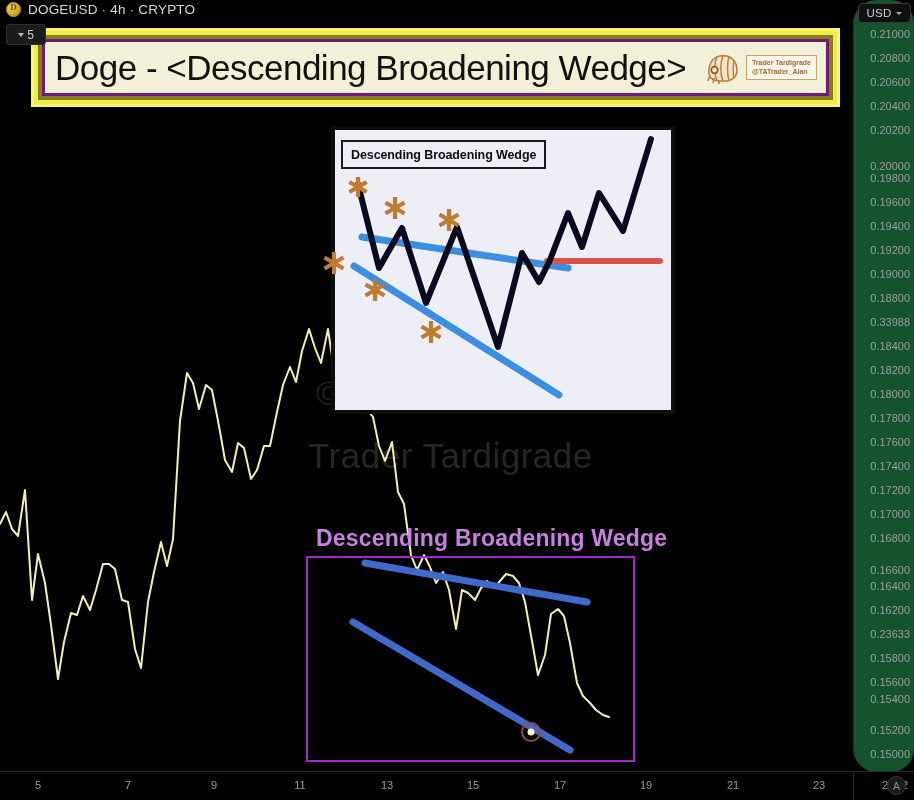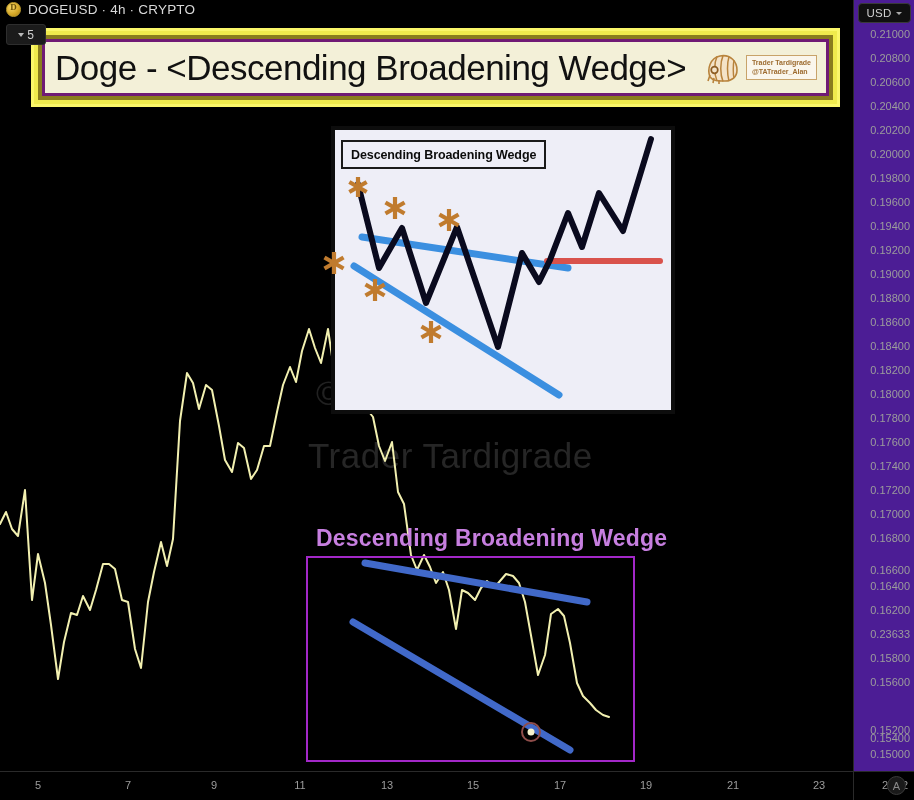--- a/index.html
+++ b/index.html
@@ -250,24 +250,25 @@
     z-index: 16;
     pointer-events: none;
   }
 
   
   .price-axis {
     position: absolute;
     right: 0; top: 0;
     width: 61px;
     height: 772px;
-    background: #4c1d95;
+    background: #14532d;
     border-left: 1px solid #2a2a2a;
     z-index: 50;
     box-sizing: border-box;
+    border-radius: 23px;
   }
   .currency-chip {
     position: absolute;
     left: 4px; top: 3px;
     width: 53px; height: 20px;
     background: #101010;
     border: 1px solid #3a3a3a;
     border-radius: 4px;
     box-sizing: border-box;
     display: flex;
@@ -451,44 +452,44 @@
     <div class="currency-chip">
       <span class="ccy">USD</span>
       <span class="chev2"></span>
     </div>
     <div id="price-ticks">
         <div class="tick" style="top: 28px;">0.21000</div>
         <div class="tick" style="top: 52px;">0.20800</div>
         <div class="tick" style="top: 76px;">0.20600</div>
         <div class="tick" style="top: 100px;">0.20400</div>
         <div class="tick" style="top: 124px;">0.20200</div>
-        <div class="tick" style="top: 148px;">0.20000</div>
+        <div class="tick" style="top: 160px;">0.20000</div>
         <div class="tick" style="top: 172px;">0.19800</div>
         <div class="tick" style="top: 196px;">0.19600</div>
         <div class="tick" style="top: 220px;">0.19400</div>
         <div class="tick" style="top: 244px;">0.19200</div>
         <div class="tick" style="top: 268px;">0.19000</div>
         <div class="tick" style="top: 292px;">0.18800</div>
-        <div class="tick" style="top: 316px;">0.18600</div>
+        <div class="tick" style="top: 316px;">0.33988</div>
         <div class="tick" style="top: 340px;">0.18400</div>
         <div class="tick" style="top: 364px;">0.18200</div>
         <div class="tick" style="top: 388px;">0.18000</div>
         <div class="tick" style="top: 412px;">0.17800</div>
         <div class="tick" style="top: 436px;">0.17600</div>
         <div class="tick" style="top: 460px;">0.17400</div>
         <div class="tick" style="top: 484px;">0.17200</div>
         <div class="tick" style="top: 508px;">0.17000</div>
         <div class="tick" style="top: 532px;">0.16800</div>
         <div class="tick" style="top: 564px;">0.16600</div>
         <div class="tick" style="top: 580px;">0.16400</div>
         <div class="tick" style="top: 604px;">0.16200</div>
         <div class="tick" style="top: 628px;">0.23633</div>
         <div class="tick" style="top: 652px;">0.15800</div>
         <div class="tick" style="top: 676px;">0.15600</div>
-        <div class="tick" style="top: 732px; margin-left: 48px;">0.15400</div>
+        <div class="tick" style="top: 693px; margin-left: 48px;">0.15400</div>
         <div class="tick" style="top: 724px;">0.15200</div>
         <div class="tick" style="top: 748px;">0.15000</div>
       </div>
   </div>
 
   <div class="time-axis">
     <div id="time-ticks">
         <div class="time-tick" style="left: 38px;">5</div>
         <div class="time-tick" style="left: 128px;">7</div>
         <div class="time-tick" style="left: 214px;">9</div>

